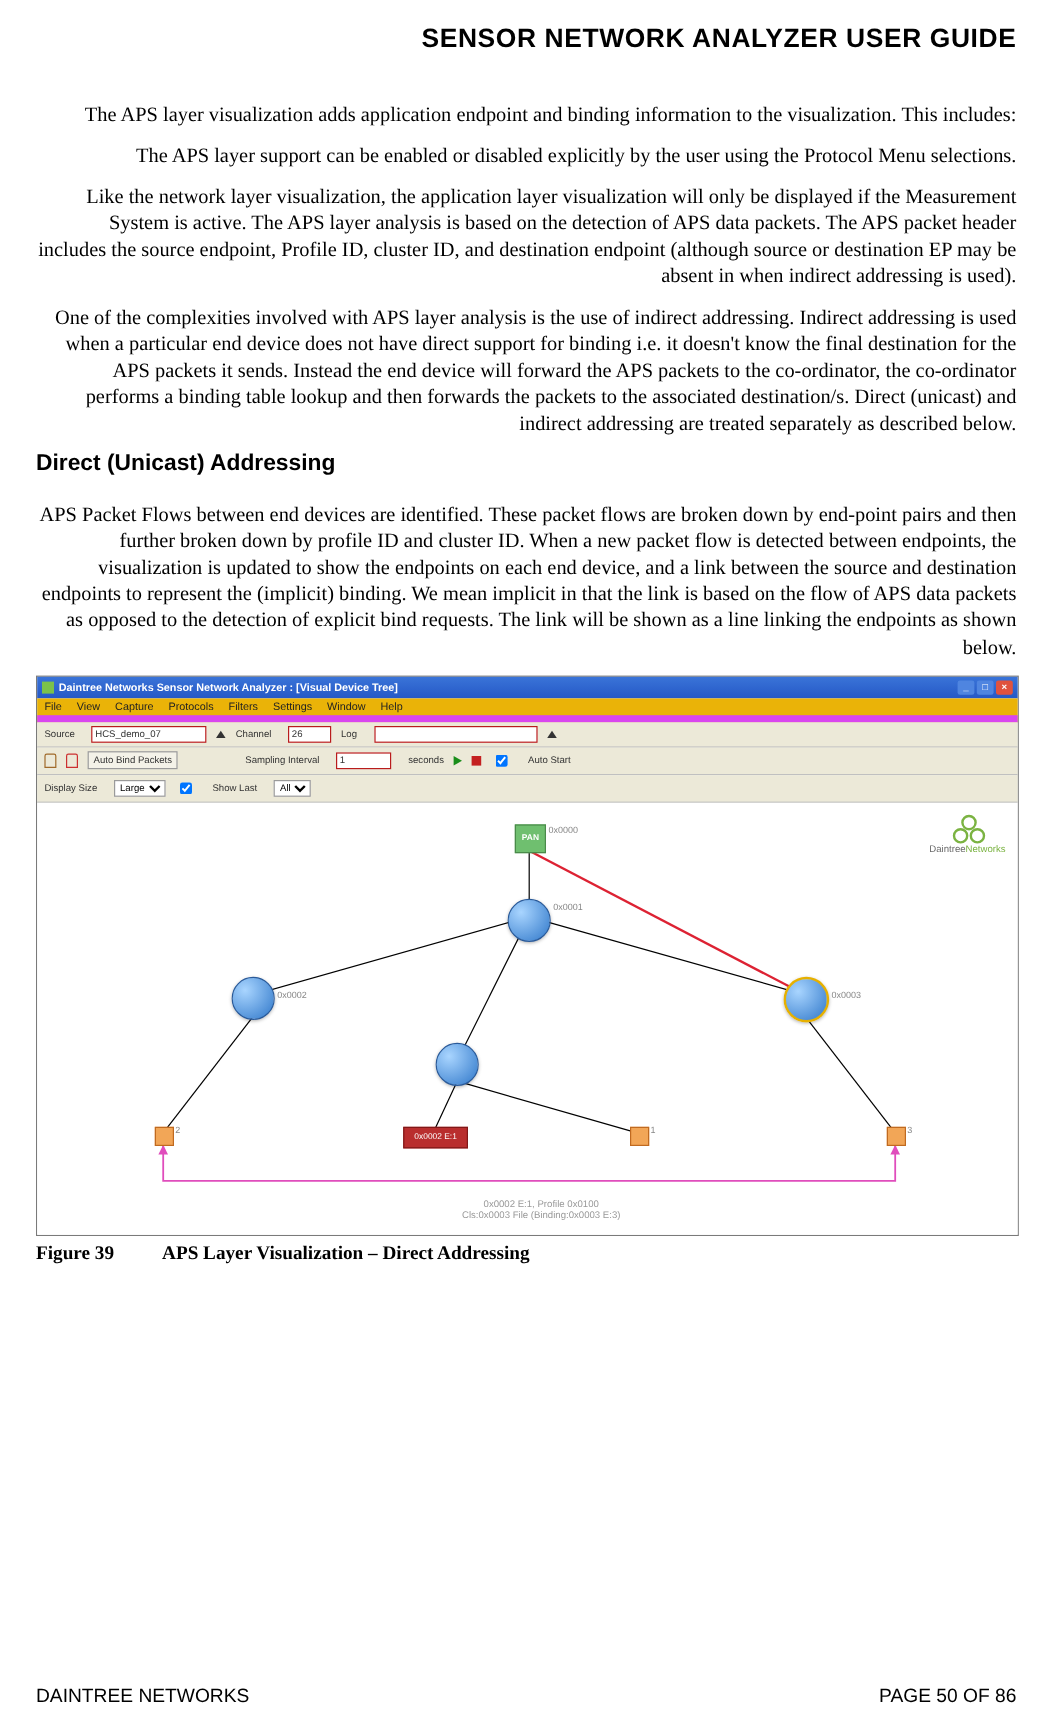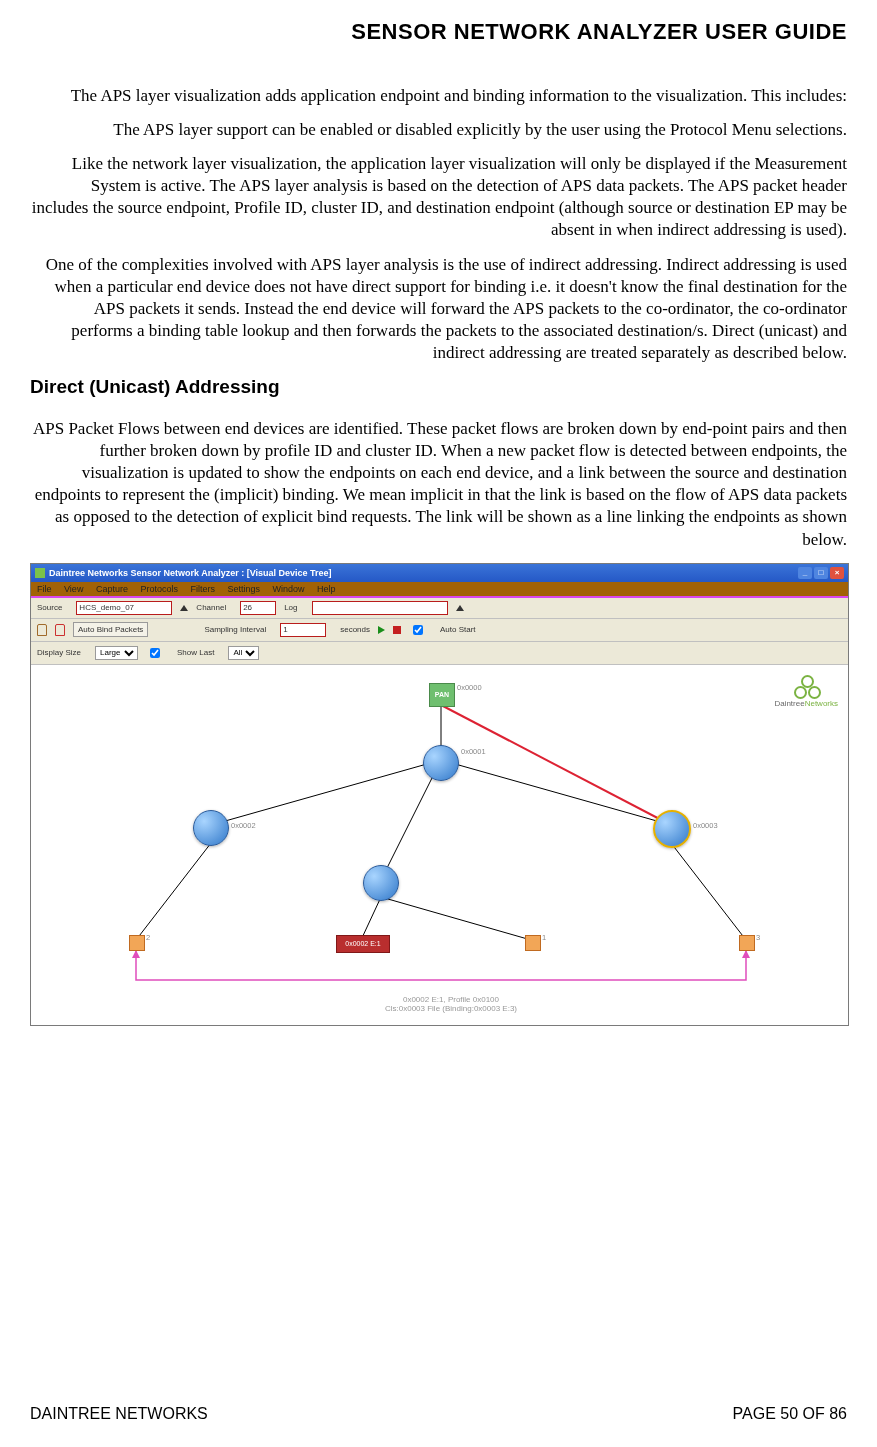--- a/index.html
+++ b/index.html
@@ -78,22 +78,22 @@
   .titlebar .appicon {
     width: 10px; height: 10px; background:#7bc24a; margin-right:4px;
   }
   .titlebar .spacer { flex:1; }
   .win-btns { display:flex; gap:2px; }
   .win-btn { width:14px; height:12px; border-radius:2px; display:flex; align-items:center; justify-content:center; font-size:8px; }
   .win-min { background:#4f85e0; color:#fff; }
   .win-max { background:#4f85e0; color:#fff; }
   .win-close { background:#e0523e; color:#fff; }
   .menubar {
-    background:#a16207;
-    border-bottom:2px solid #d946ef;
+    background:#eab308;
+    border-bottom:6px solid #d946ef;
     padding:2px 6px;
     font-size:9px;
     color:#222;
   }
   .menubar span { margin-right:10px; }
   .toolbar {
     background:#ece9d8;
     border-bottom:1px solid #c0c0c0;
     padding:3px 6px;
     font-size:8px;
@@ -347,20 +347,23 @@
         <div class="node-red" style="left:305px; top:270px;">0x0002 E:1</div>
 
         <div class="footer-text" style="left:290px; top:330px;">
           <div>0x0002 E:1, Profile 0x0100</div>
           <div>Cls:0x0003 File (Binding:0x0003 E:3)</div>
         </div>
 
       </div>
     </div>
 
+    <p class="figure-caption">
+      <strong><span class="fignum">Figure 39</span><span>APS Layer Visualization – Direct Addressing</span></strong>
+    </p>
   </div>
 
   <div class="page-footer">
     <span>DAINTREE NETWORKS</span>
     <span>PAGE 50 OF 86</span>
   </div>
 
 </div>
 
 </body></html>

